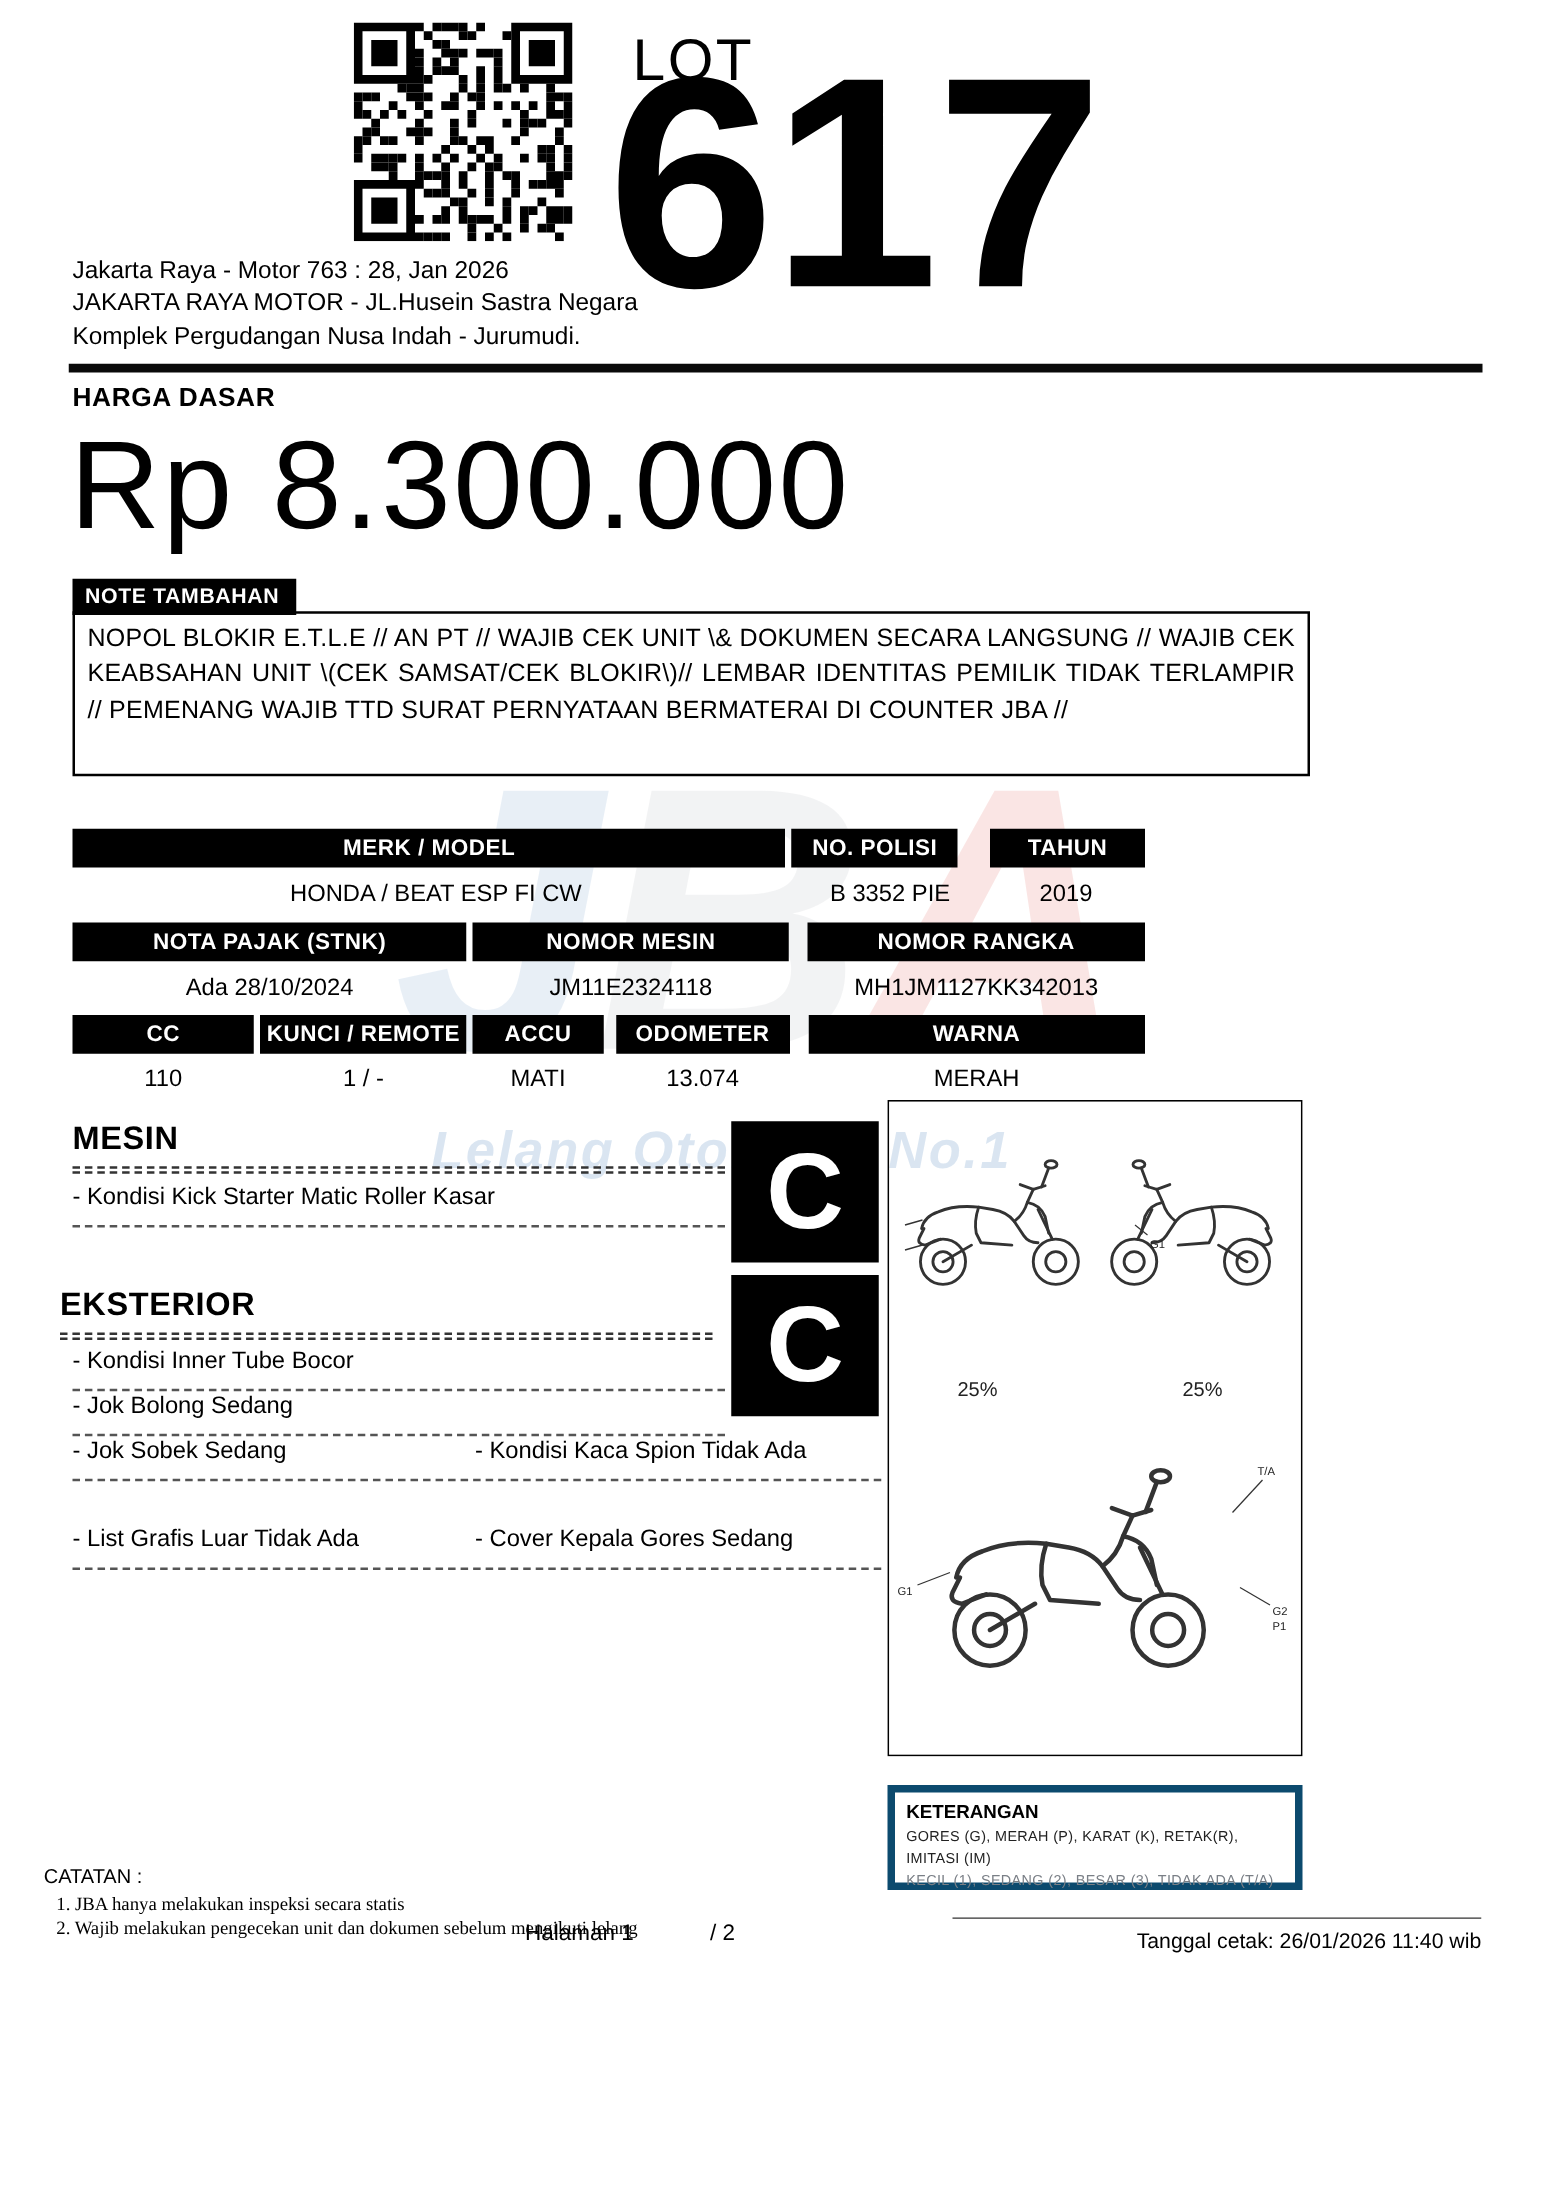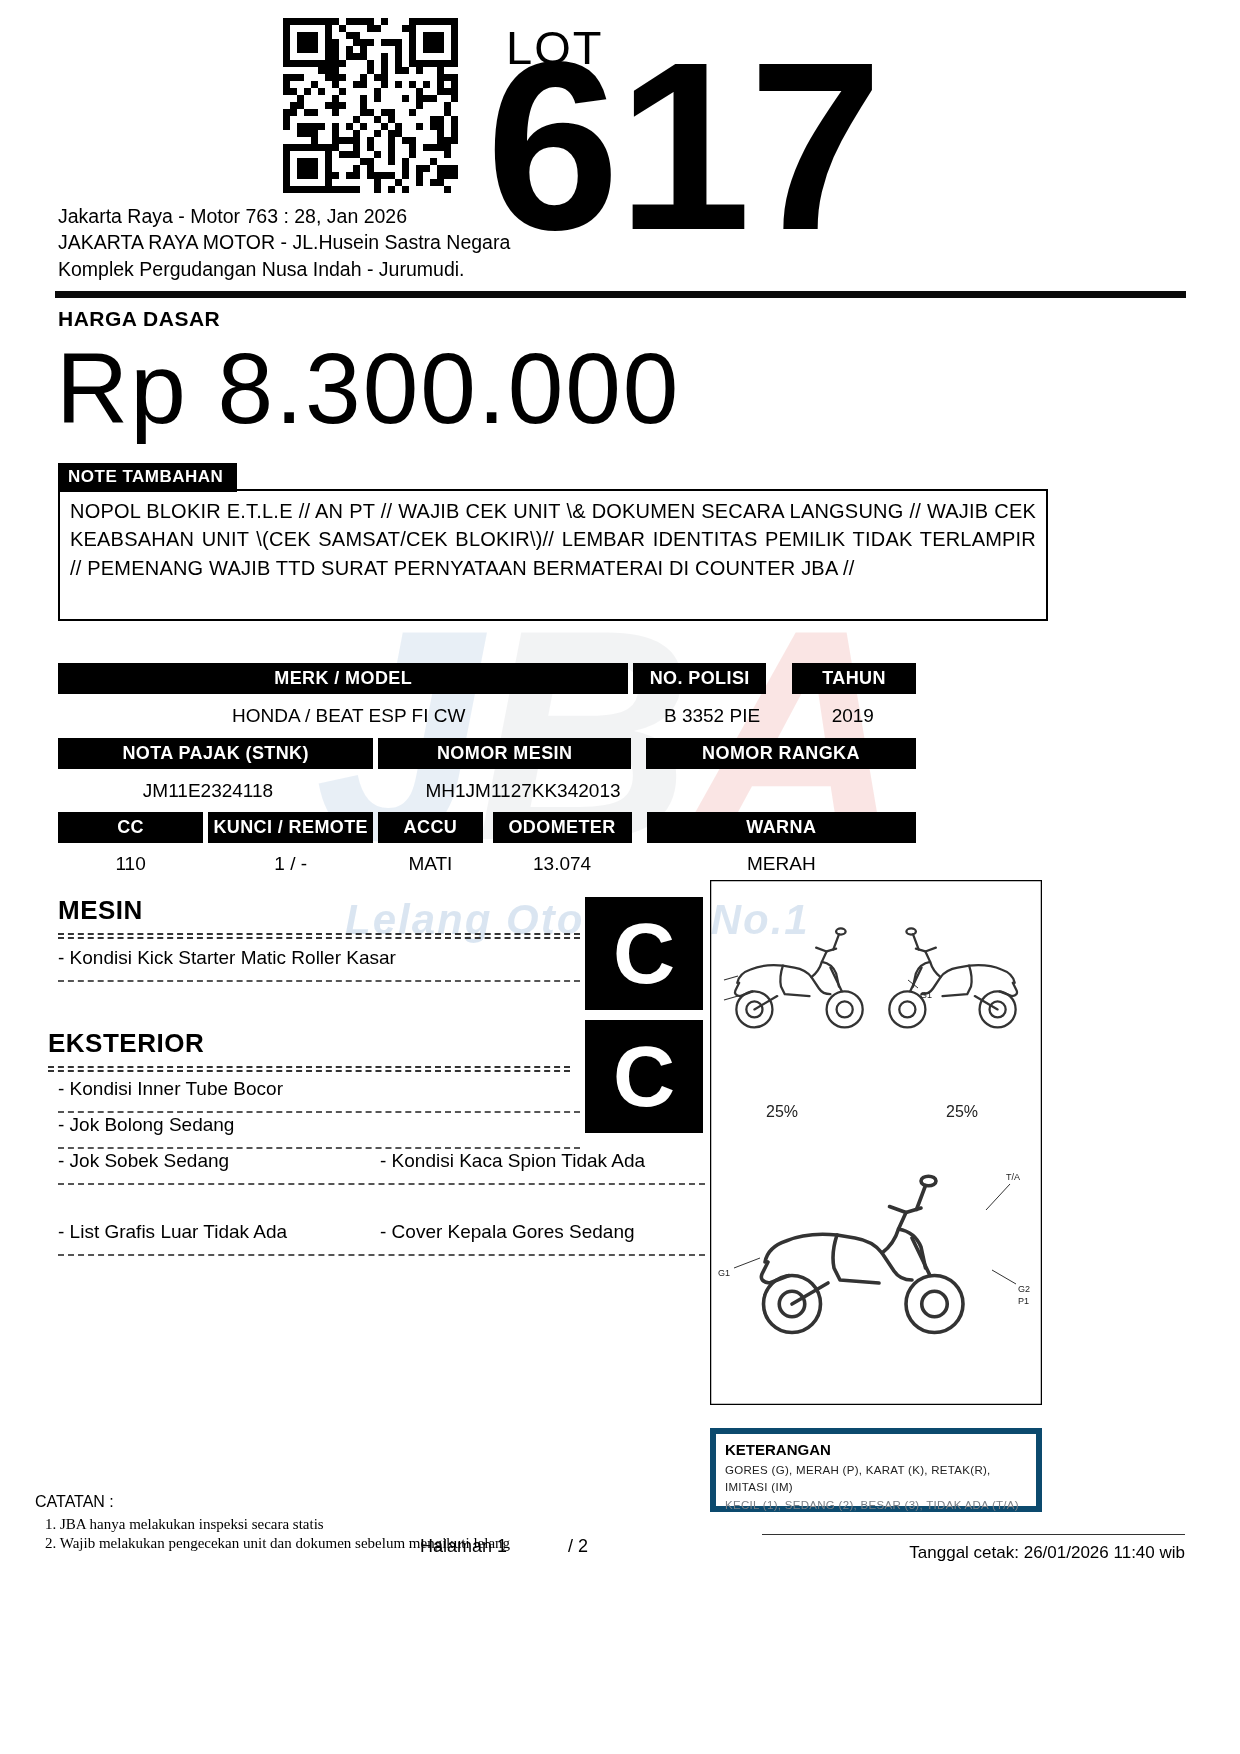--- a/index.html
+++ b/index.html
@@ -325,20 +325,21 @@
     <div class="spec-v" style="width:155px;margin-left:5px">B 3352 PIE</div>
     <div class="spec-v" style="width:145px;margin-left:10px">2019</div>
   </div>
 
   <div class="abs spec-row" style="top:738px">
     <div class="spec-h" style="width:362px">NOTA PAJAK (STNK)</div>
     <div class="spec-h" style="width:290px;margin-left:5px">NOMOR MESIN</div>
     <div class="spec-h" style="width:310px;margin-left:15px">NOMOR RANGKA</div>
   </div>
   <div class="abs spec-row" style="top:775px">
+    <div class="spec-v" style="width:362px">Ada 28/10/2024</div>
     <div class="spec-v" style="width:290px;margin-left:5px">JM11E2324118</div>
     <div class="spec-v" style="width:310px;margin-left:15px">MH1JM1127KK342013</div>
   </div>
 
   <div class="abs spec-row" style="top:812px">
     <div class="spec-h" style="width:167px">CC</div>
     <div class="spec-h" style="width:190px;margin-left:5px">KUNCI / REMOTE</div>
     <div class="spec-h" style="width:120px;margin-left:5px">ACCU</div>
     <div class="spec-h" style="width:160px;margin-left:10px">ODOMETER</div>
     <div class="spec-h" style="width:310px;margin-left:15px">WARNA</div>

